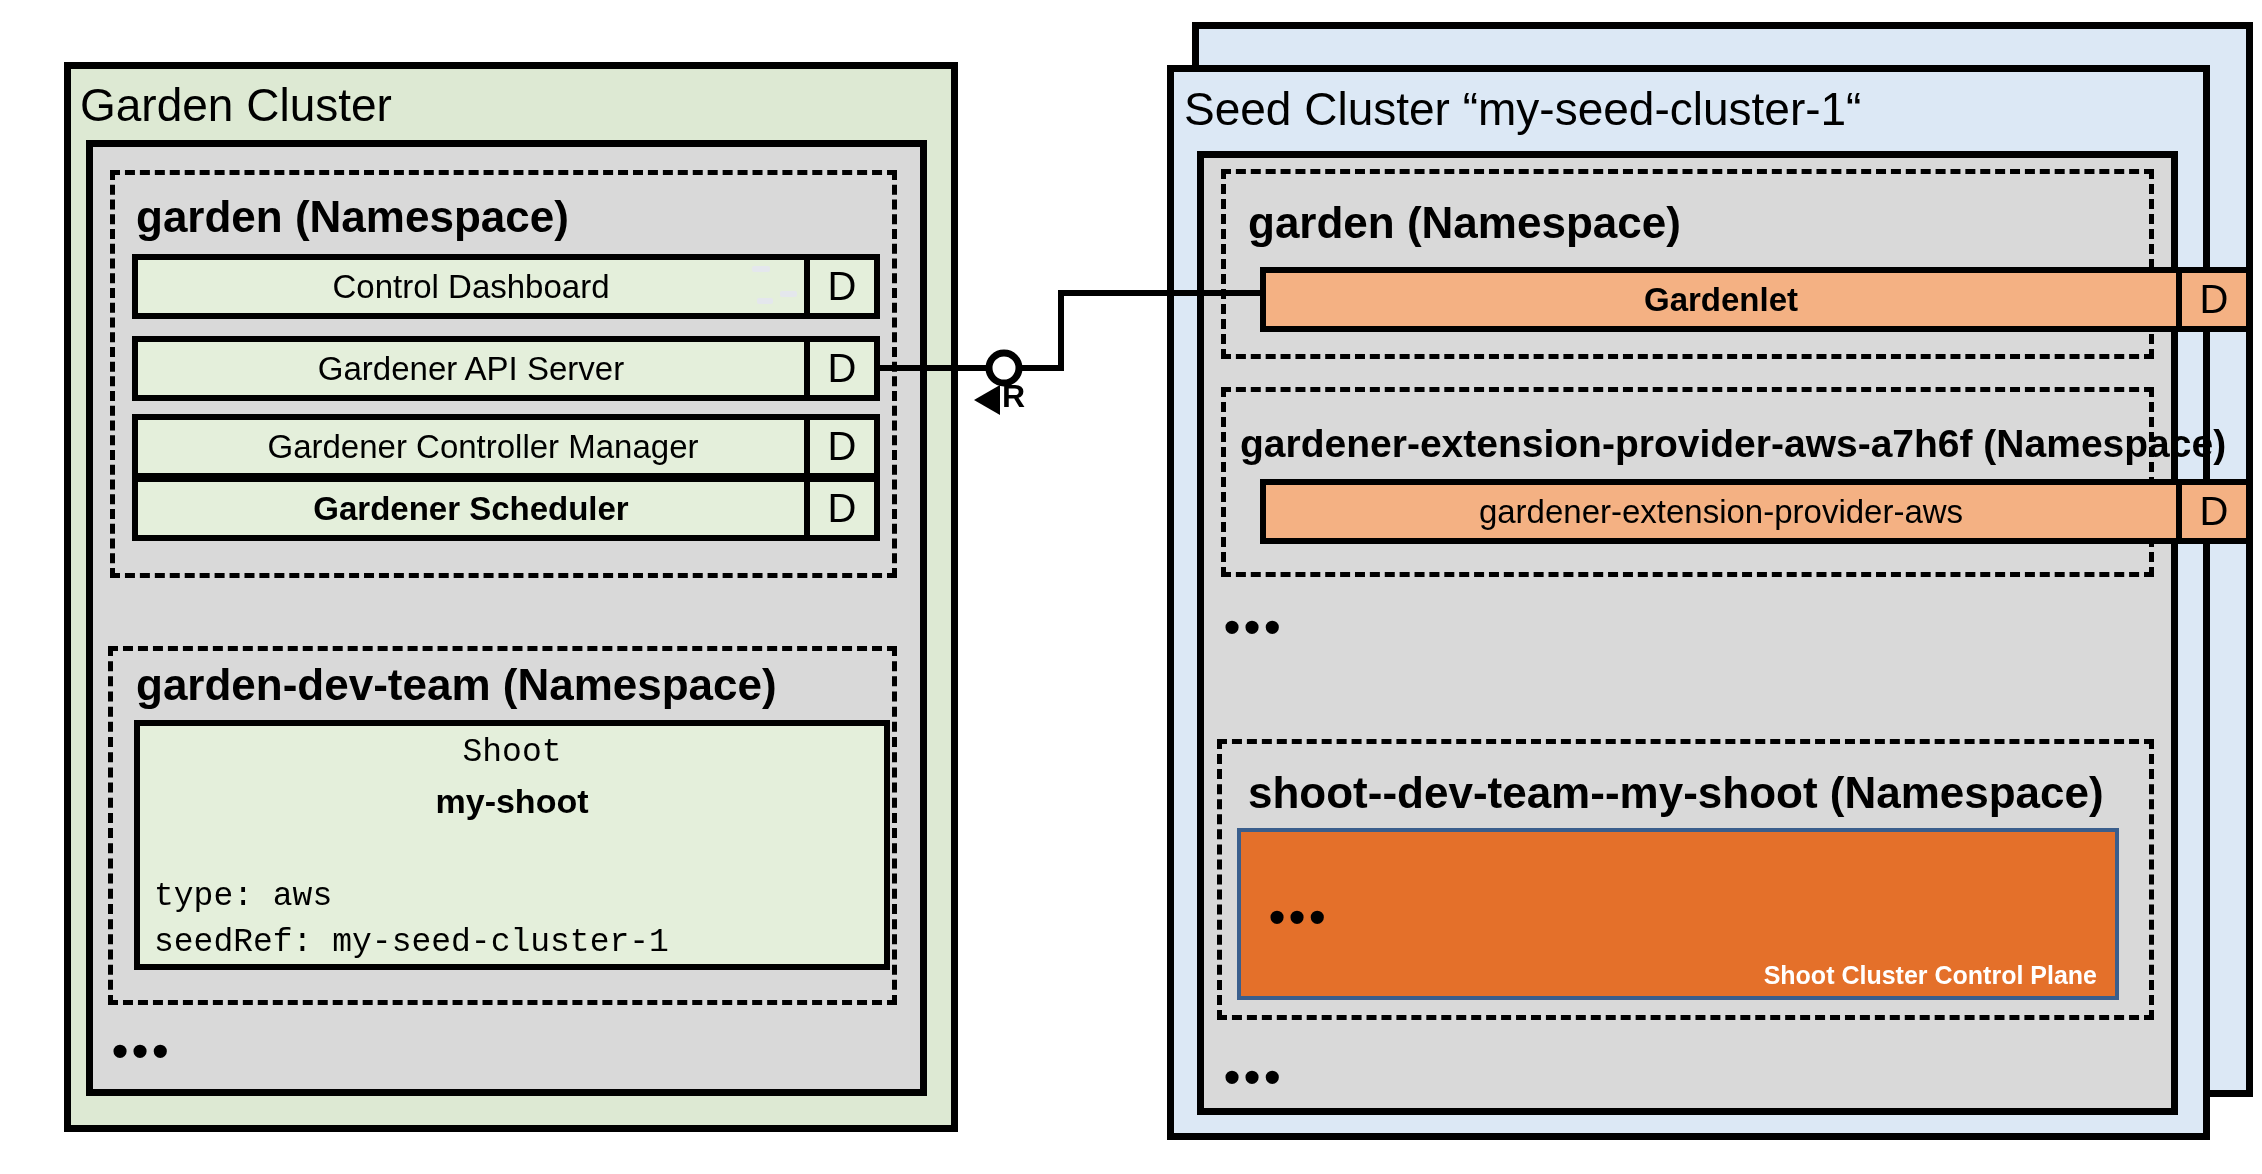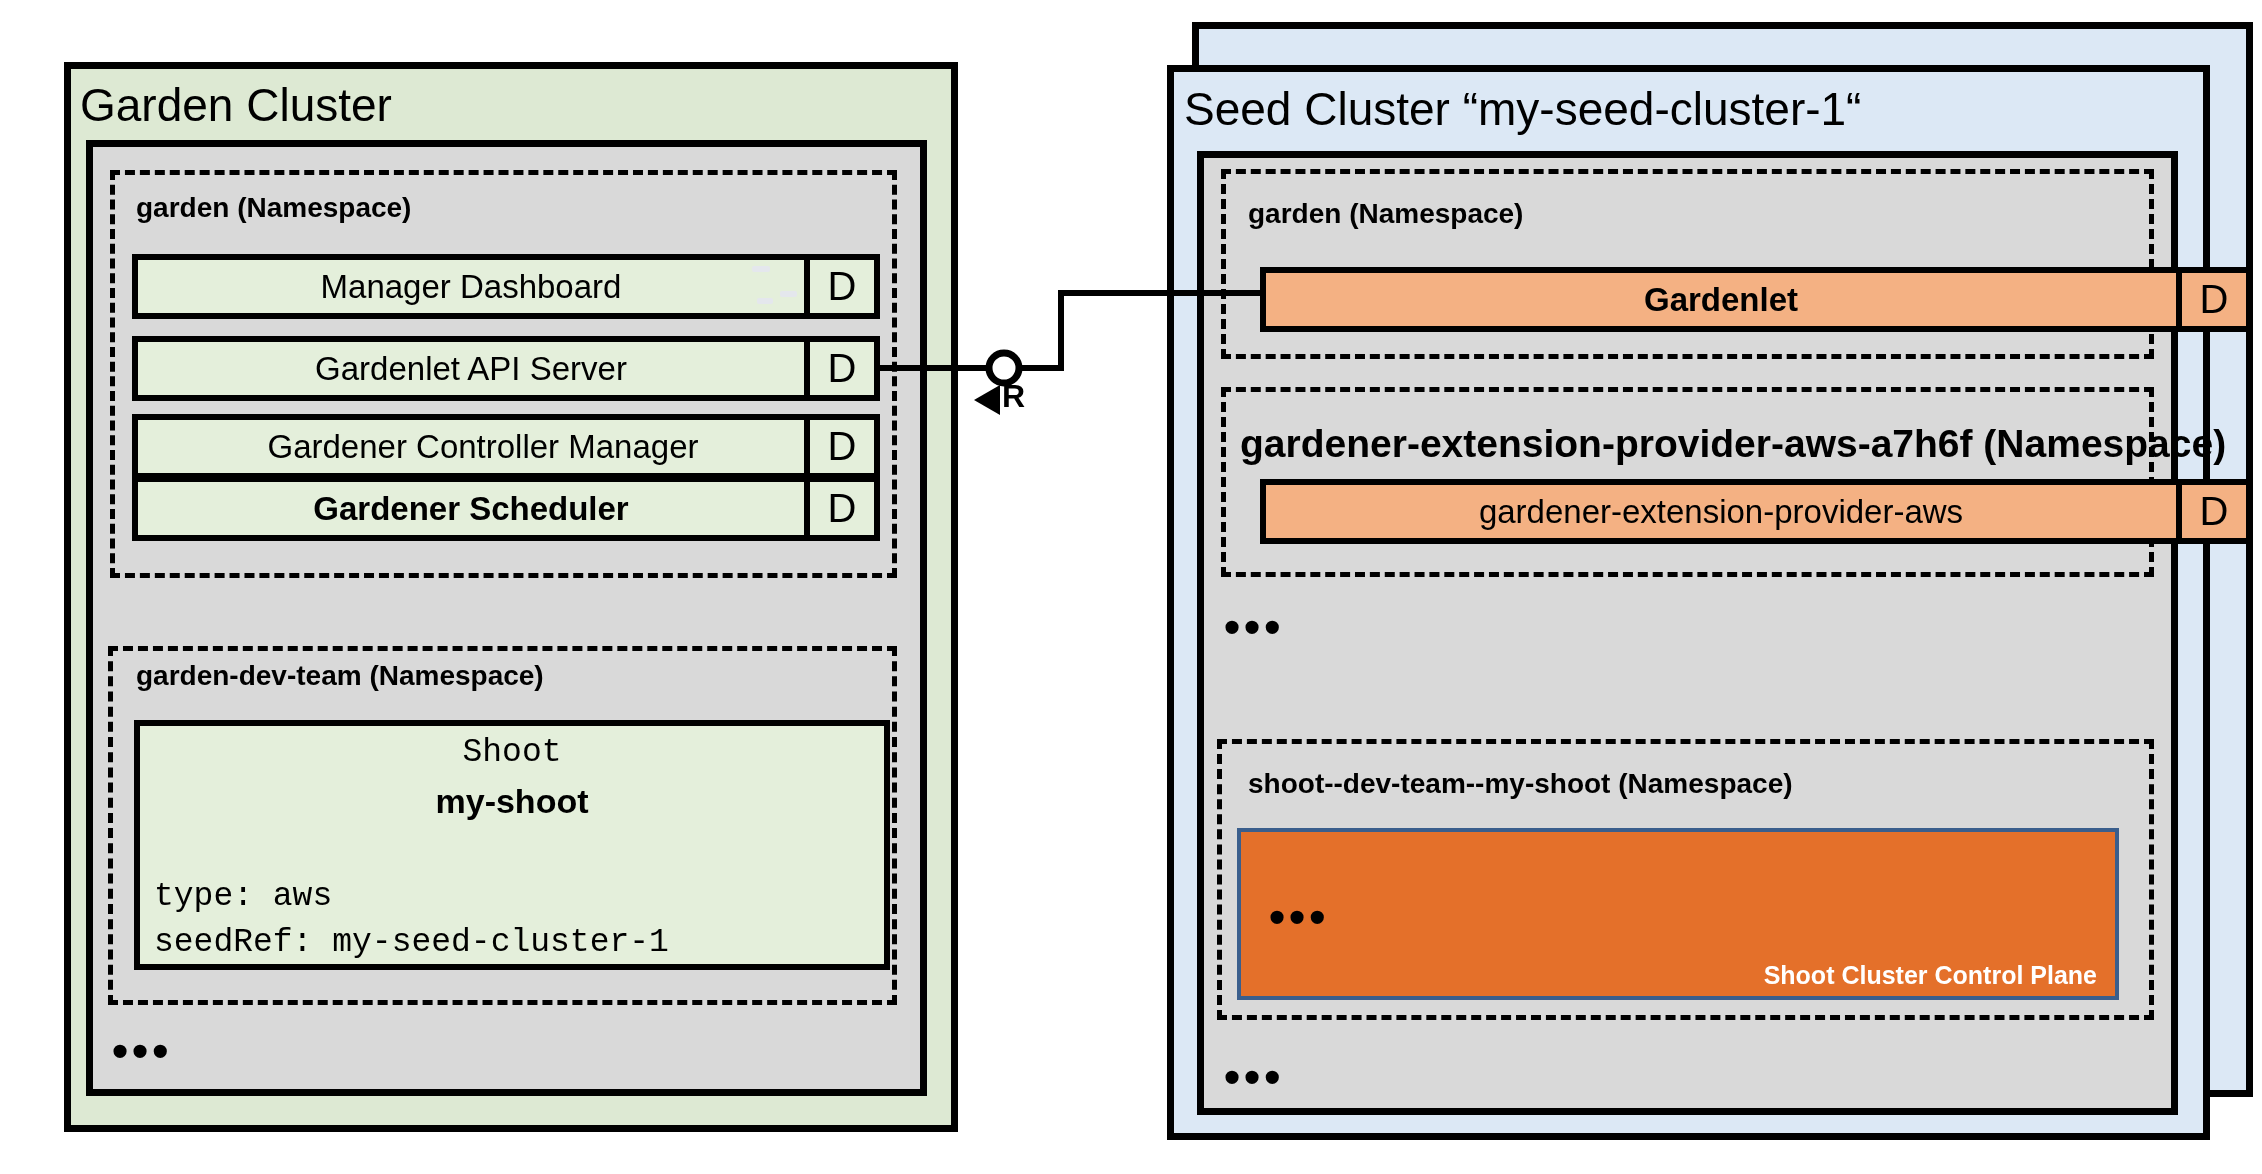--- a/index.html
+++ b/index.html
@@ -15,21 +15,21 @@
   .seed-cluster{left:1143px;top:65px;width:1043px;height:1075px;background:var(--seed_fill);}
   .cluster-title{font-size:46px;line-height:50px;white-space:nowrap;}
   .garden-title{left:56px;top:80px;}
   .seed-title{left:1160px;top:84px;}
   
   .panel{background:var(--panel_gray);border:7px solid #000;}
   .garden-panel{left:62px;top:140px;width:841px;height:956px;}
   .seed-panel{left:1173px;top:151px;width:981px;height:964px;}
   
   .ns{border:5px dashed #000;}
-  .ns-label{font-weight:bold;font-size:28px;white-space:nowrap;}
+  .ns-label{font-weight:bold;font-size:44px;white-space:nowrap;}
   .ns-garden-left{left:86px;top:170px;width:787px;height:408px;}
   .ns-devteam{left:84px;top:646px;width:789px;height:359px;}
   .ns-seed-garden{left:1197px;top:169px;width:933px;height:190px;}
   .ns-ext{left:1197px;top:387px;width:933px;height:190px;}
   .ns-shoot{left:1193px;top:739px;width:937px;height:281px;}
   
   .row{border:6px solid #000;display:flex;align-items:stretch;background:var(--row_green);}
   .row .lbl{flex:1 1 auto;display:flex;align-items:center;justify-content:center;font-size:33px;white-space:nowrap;}
   .row .badge{width:64px;border-left:6px solid #000;display:flex;align-items:center;justify-content:center;font-size:40px;}
   .row-left{left:108px;width:748px;height:65px;}
@@ -59,30 +59,30 @@
 <div id="canvas">
 
   <div class="abs cluster garden-cluster"></div>
   <div class="abs cluster-title garden-title">Garden Cluster</div>
   <div class="abs panel garden-panel"></div>
 
   <div class="abs ns ns-garden-left"></div>
   <div class="abs ns-label" style="left:112px;top:192px;">garden (Namespace)</div>
 
   <div class="abs row row-left" style="top:254px;">
-    <div class="lbl">Manager Dashboard</div>
+    <div class="lbl">Control Dashboard</div>
     <div class="badge">D</div>
   </div>
 
   <div class="abs faint" style="left:728px;top:266px;width:18px;height:6px;"></div>
   <div class="abs faint" style="left:733px;top:298px;width:16px;height:6px;"></div>
   <div class="abs faint" style="left:756px;top:291px;width:17px;height:6px;"></div>
 
   <div class="abs row row-left" style="top:336px;">
-    <div class="lbl">Gardenlet API Server</div>
+    <div class="lbl">Gardener API Server</div>
     <div class="badge">D</div>
   </div>
 
   <div class="abs row row-left" style="top:414px;padding-left:24px;">
     <div class="lbl">Gardener Controller Manager</div>
     <div class="badge">D</div>
   </div>
 
   <div class="abs row row-left" style="top:476px;">
     <div class="lbl bold">Gardener Scheduler</div>

